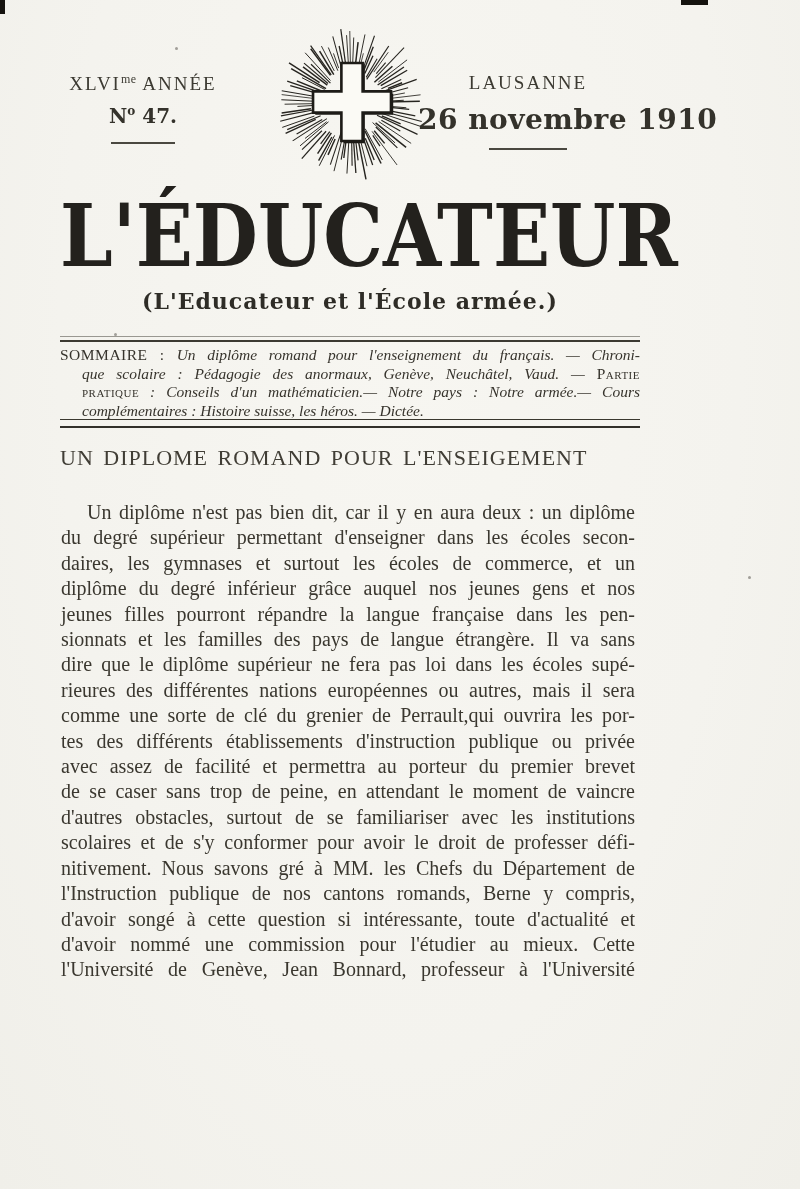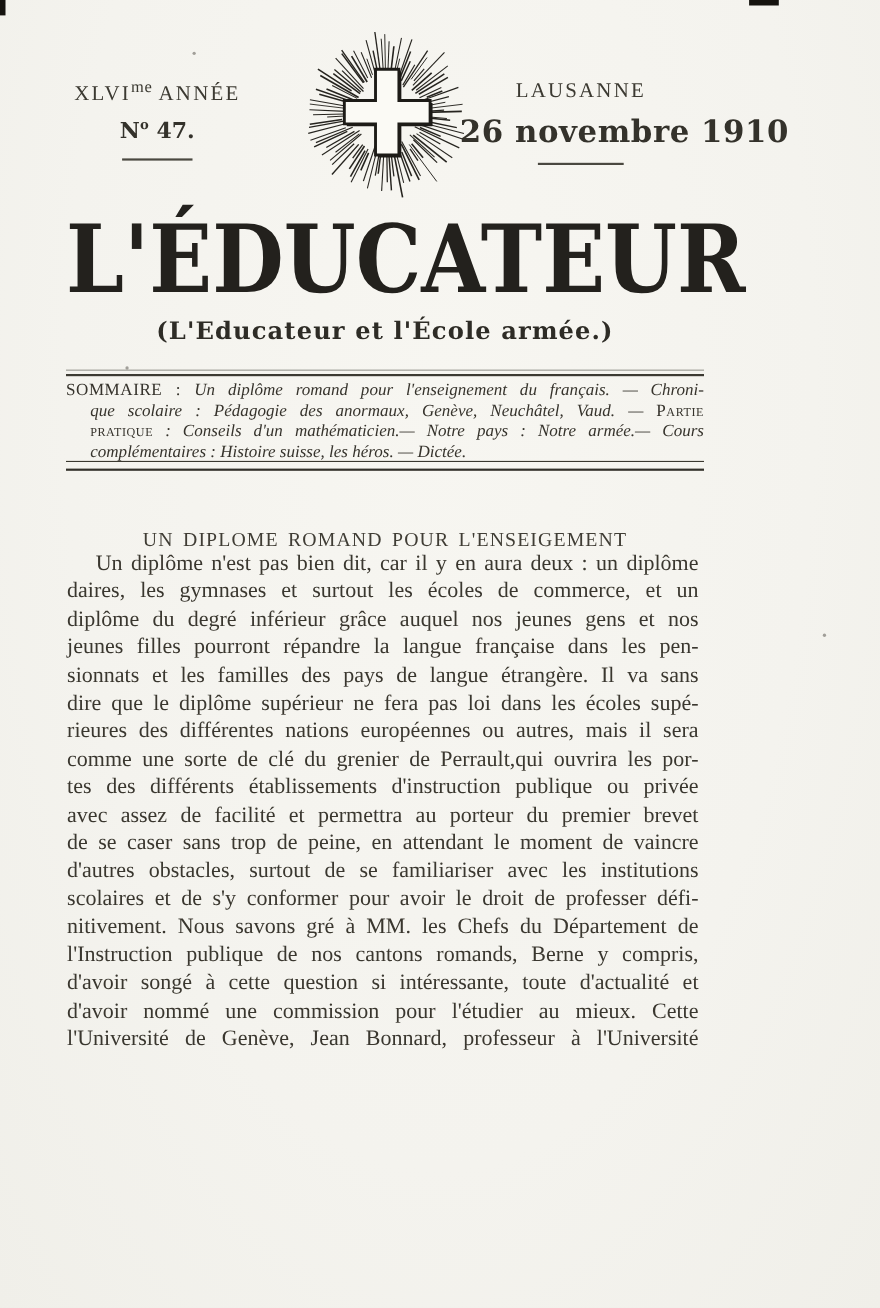--- a/index.html
+++ b/index.html
@@ -17,21 +17,21 @@
   }
   
   .corner-mark{position:absolute;left:0;top:0;width:5px;height:14px;background:#15130f;}
   .top-bar-mark{position:absolute;left:681px;top:0;width:27px;height:5px;background:#15130f;}
   .speck{position:absolute;width:3px;height:3px;border-radius:50%;background:rgba(60,56,48,.45);}
 
   
   .mast-left{position:absolute;left:58px;top:72px;width:170px;text-align:center;}
   .mast-right{position:absolute;left:418px;top:72px;width:220px;text-align:center;}
   .mast-line1{font-size:19px;letter-spacing:2px;color:#3c3a32;white-space:nowrap;}
-  .mast-line1 sup{font-size:15px;letter-spacing:.5px;text-align:center;}
+  .mast-line1 sup{font-size:12px;letter-spacing:.5px;text-align:center;}
   .mast-line2{margin-top:9px;font-family:"DejaVu Serif",serif;font-weight:bold;font-size:20px;color:#34322b;white-space:nowrap;}
   .mast-right .mast-line2{font-size:28px;letter-spacing:.5px;}
   .mast-line2 sup{font-size:12px;}
   .mast-rule{margin:14px auto 0 auto;border-top:2px solid #4a4840;width:64px;}
   .mast-right .mast-rule{width:78px;margin-top:12px;}
 
   .emblem{position:absolute;left:270px;top:22px;width:162px;height:162px;}
 
   
   .title{
@@ -53,22 +53,22 @@
     font-size:15.5px;line-height:18.5px;color:#36332c;}
   .som-line{font-style:italic;text-align:justify;text-align-last:justify;}
   .som-line.last{text-align:left;text-align-last:left;}
   .som-line.hang{padding-left:22px;}
   .som-b{font-style:normal;font-weight:normal;letter-spacing:.5px;}
   .som-sc{font-style:normal;font-variant:small-caps;letter-spacing:.5px;}
   .som-rule-bottom{position:absolute;left:60px;top:419px;width:580px;height:6px;
     border-top:1px solid #3a382f;border-bottom:2px solid #32302a;}
 
   
-  .heading{position:absolute;left:60px;top:446px;width:580px;text-align:center;
-    font-size:18px;line-height:24px;letter-spacing:1px;word-spacing:3px;color:#403d35;white-space:nowrap;margin-top:32px;}
+  .heading{position:absolute;left:60px;top:446px;width:580px;text-align:left;
+    font-size:22px;line-height:24px;letter-spacing:1px;word-spacing:3px;color:#403d35;white-space:nowrap;}
   .body-text{position:absolute;left:61px;top:500px;width:574px;
     font-size:20px;line-height:25.4px;color:#3a372f;}
   .body-line{text-align:justify;text-align-last:justify;white-space:normal;}
   .body-line.first{text-indent:26px;}
 </style>
 </head>
 <body>
 
 <div class="page">
 
@@ -204,20 +204,21 @@
     <div class="som-line hang last"><span>complémentaires : Histoire suisse, les héros. — Dictée.</span></div>
   </div>
   <div class="som-rule-bottom"></div>
 
   <div class="heading">
     <div>UN DIPLOME ROMAND POUR L'ENSEIGEMENT</div>
   </div>
 
   <div class="body-text">
     <div class="body-line first">Un diplôme n'est pas bien dit, car il y en aura deux : un diplôme</div>
+    <div class="body-line">du degré supérieur permettant d'enseigner dans les écoles secon-</div>
     <div class="body-line">daires, les gymnases et surtout les écoles de commerce, et un</div>
     <div class="body-line">diplôme du degré inférieur grâce auquel nos jeunes gens et nos</div>
     <div class="body-line">jeunes filles pourront répandre la langue française dans les pen-</div>
     <div class="body-line">sionnats et les familles des pays de langue étrangère. Il va sans</div>
     <div class="body-line">dire que le diplôme supérieur ne fera pas loi dans les écoles supé-</div>
     <div class="body-line">rieures des différentes nations européennes ou autres, mais il sera</div>
     <div class="body-line">comme une sorte de clé du grenier de Perrault,qui ouvrira les por-</div>
     <div class="body-line">tes des différents établissements d'instruction publique ou privée</div>
     <div class="body-line">avec assez de facilité et permettra au porteur du premier brevet</div>
     <div class="body-line">de se caser sans trop de peine, en attendant le moment de vaincre</div>

